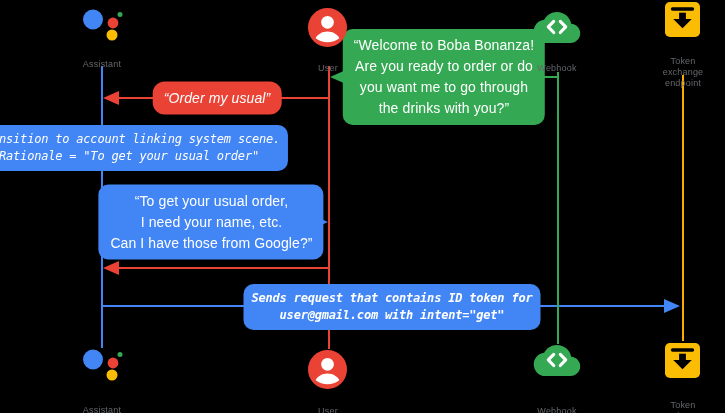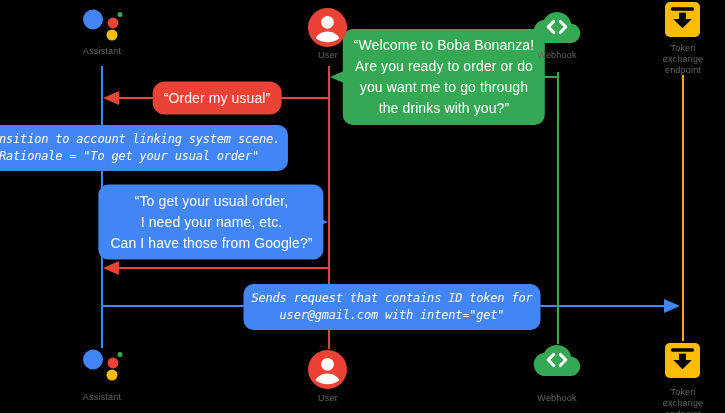--- a/index.html
+++ b/index.html
@@ -11,21 +11,21 @@
   .bubble{position:absolute;transform:translate(-50%,-50%);color:#fff;text-align:center;
           white-space:pre-line;border-radius:10px;font-size:14px;line-height:21px;
           padding:6px 11px;letter-spacing:.1px;}
   .bubble.blue{background:#4285F4;}
   .bubble.green{background:#34A853;}
   .bubble.red{background:#EA4335;border-radius:12px;}
   .bubble.mono{font-family:"DejaVu Sans Mono",monospace;font-style:italic;
                font-size:12px;line-height:17px;padding:6px 8px;letter-spacing:-.2px;text-align:center;}
   .pill{min-width:74px;}
   .actor-label{position:absolute;transform:translateX(-50%);font-size:9px;line-height:11px;
-               color:#64676b;text-align:center;white-space:pre-line;letter-spacing:.2px;}
+               color:#64676b;text-align:center;white-space:pre-line;letter-spacing:.2px;margin-top:13px;}
   .icon{position:absolute;}
 </style>
 </head>
 <body>
 
 <div class="stage">
 
   <div class="hline" style="left:345px;top:76px;width:212px;background:#34A853;"></div>
   <div class="hline" style="left:119px;top:97px;width:209px;background:#EA4335;"></div>
   <div class="hline" style="left:102px;top:221px;width:210px;background:#4285F4;"></div>
@@ -40,27 +40,27 @@
   <div class="tri" style="left:330px;top:70px;border-right:16px solid #34A853;"></div>
   <div class="tri" style="left:103px;top:91px;border-right:16px solid #EA4335;"></div>
   <div class="tri" style="left:312px;top:215px;border-left:16px solid #4285F4;"></div>
   <div class="tri" style="left:103px;top:261px;border-right:16px solid #EA4335;"></div>
   <div class="tri" style="left:664px;top:299px;border-left:16px solid #4285F4;"></div>
 
   <div class="bubble green" style="left:444px;top:77px;">“Welcome to Boba Bonanza!
 Are you ready to order or do
 you want me to go through
 the drinks with you?”</div>
-  <div class="bubble red pill" style="left:217px;top:98px;">“Order my usual”</div>
+  <div class="bubble red pill" style="left:217px;top:98px;font-style:italic;">“Order my usual”</div>
   <div class="bubble blue mono" style="left:129px;top:148px;">Transition to account linking system scene.
 Rationale = "To get your usual order"</div>
   <div class="bubble blue" style="left:211px;top:222px;padding-left:12px;">“To get your usual order,
 I need your name, etc.
 Can I have those from Google?”</div>
-  <div class="bubble blue mono" style="left:392px;top:307px;">Sends request that contains ID token for
+  <div class="bubble blue mono" style="left:392px;top:307px;font-weight:bold;">Sends request that contains ID token for
 user@gmail.com with intent="get"</div>
 
   <svg class="icon" style="left:83px;top:8px;" width="40" height="34" viewBox="0 0 40 34">
     <circle cx="10" cy="11.5" r="10" fill="#4285F4"></circle>
     <circle cx="30" cy="15" r="5.4" fill="#EA4335"></circle>
     <circle cx="37" cy="6.5" r="2.5" fill="#34A853"></circle>
     <circle cx="29" cy="27" r="5.5" fill="#FBBC04"></circle>
   </svg>
   <div class="actor-label" style="left:102px;top:46px;">Assistant</div>
 

